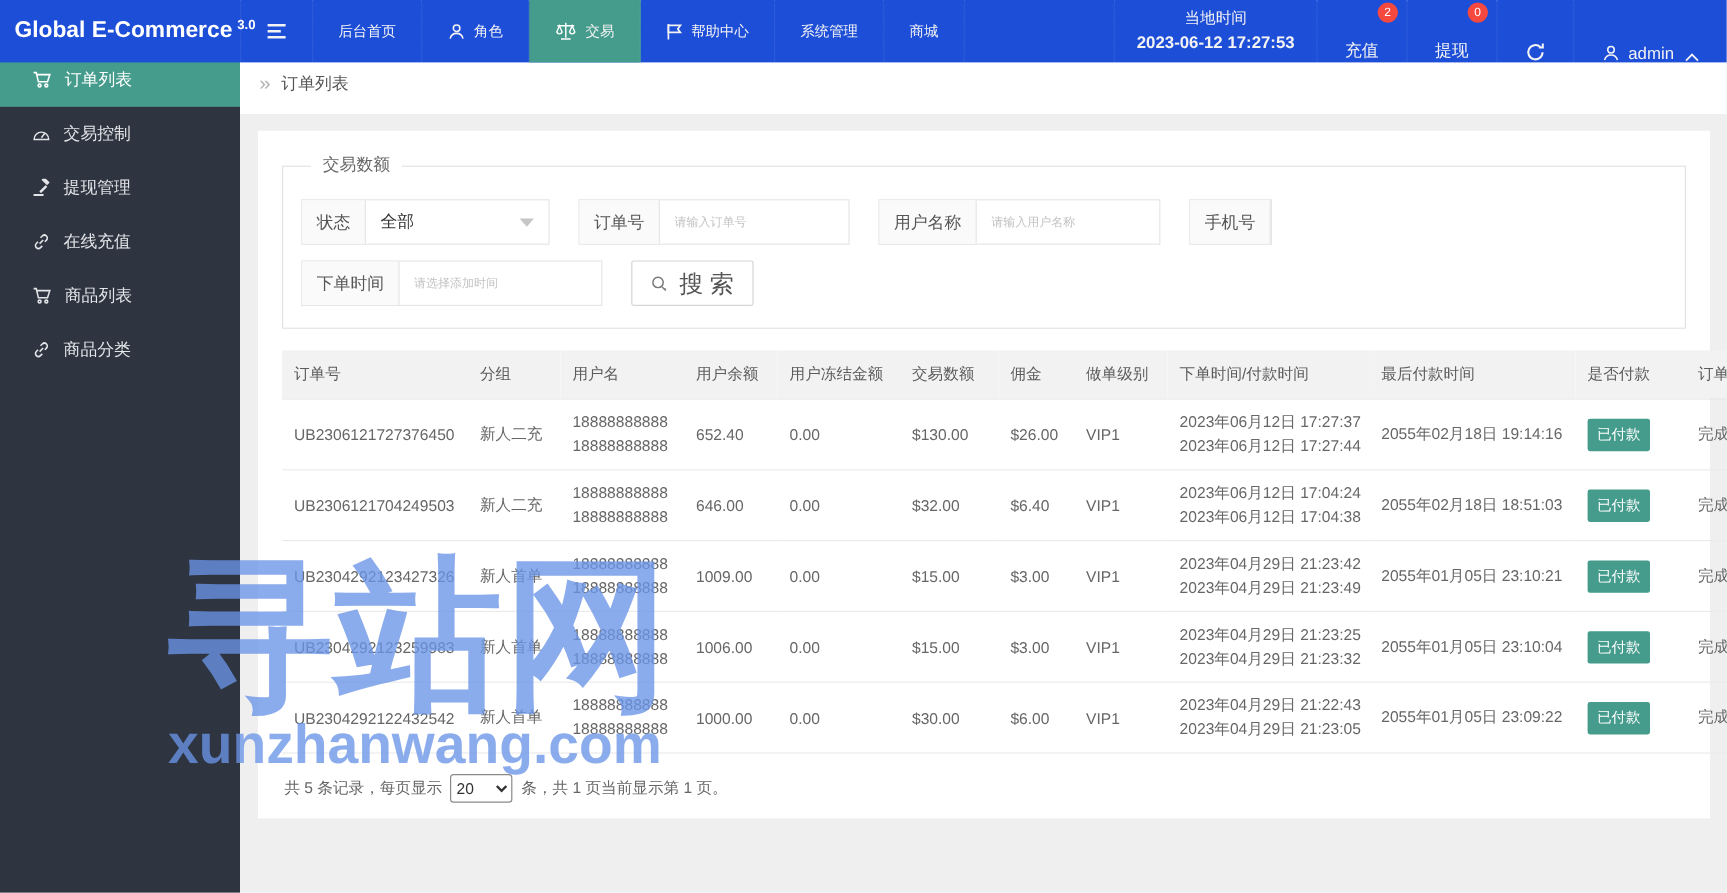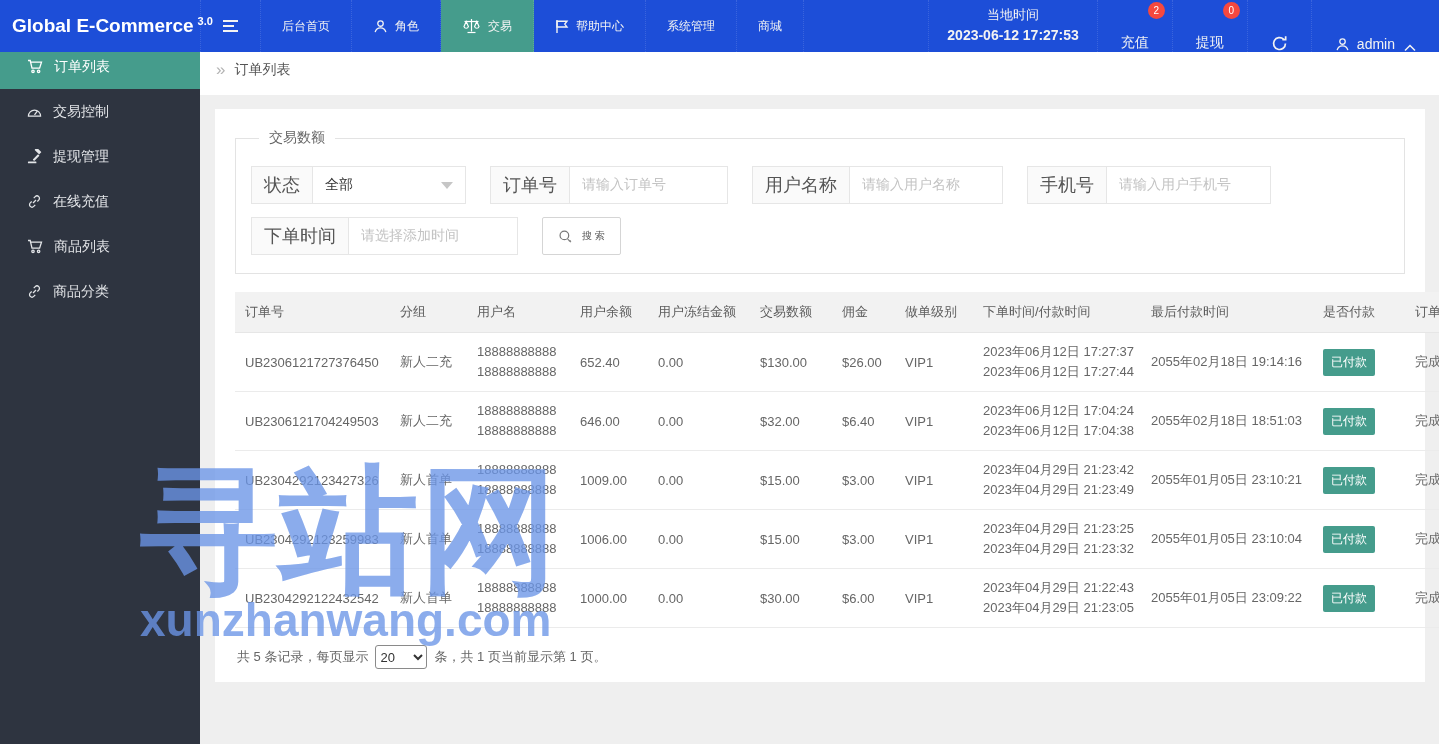--- a/index.html
+++ b/index.html
@@ -34,26 +34,26 @@
   .breadcrumb { height:51px; background:#fff; display:flex; align-items:center; gap:9px; padding-left:16px; }
   .breadcrumb .chev { color:#b3b3b3; font-size:17px; }
   .breadcrumb .btitle { color:#555; font-size:14px; }
   .content { padding:14px 14px 0 15px; }
   .card { background:#fff; height:573px; padding:5px 20px 20px; }
   
   fieldset.search { border:1px solid #e3e3e3; margin-top:15px; padding:6px 15px 18px; }
   fieldset.search legend { font-size:14px; color:#666; padding:0 10px; margin-left:8px; }
   .filter-row { display:flex; gap:24px; margin-top:13px; }
   .igroup { display:flex; height:38px; border:1px solid #e6e6e6; background:#fff; }
-  .ilabel { background:#fafafa; border-right:1px solid #e6e6e6; padding:0 12px; line-height:36px; font-size:18px; color:#555; white-space:nowrap; }
-  .igroup input { border:none; outline:none; padding:0 12px; font-size:14px; color:#3b82f6; font-family:Liberation Serif, serif; background:transparent; }
+  .ilabel { background:#fafafa; border-right:1px solid #e6e6e6; padding:0 12px; line-height:36px; font-size:14px; color:#555; white-space:nowrap; }
+  .igroup input { border:none; outline:none; padding:0 12px; font-size:10px; color:#3b82f6; font-family:Liberation Serif, serif; background:transparent; }
   .igroup input::placeholder { color:#c3c3c3; }
   .select-box { display:flex; align-items:center; justify-content:space-between; width:152px; padding:0 12px; font-size:14px; color:#333; cursor:pointer; }
   .caret-down { width:0; height:0; border-left:6px solid transparent; border-right:6px solid transparent; border-top:7px solid #c6c6c6; }
-  .search-btn { height:38px; border:1px solid #d5d5d5; background:#fff; border-radius:2px; padding:0 15px; font-size:10px; color:#555; display:flex; align-items:center; gap:9px; cursor:pointer; font-family:inherit; }
+  .search-btn { height:38px; border:1px solid #d5d5d5; background:#fff; border-radius:2px; padding:0 15px; font-size:20px; color:#555; display:flex; align-items:center; gap:9px; cursor:pointer; font-family:inherit; }
   
   .table-wrap { margin-top:18px; width:1240px; }
   table { border-collapse:collapse; width:100%; table-layout:fixed; font-size:13px; color:#666; }
   th { background:#f2f2f2; font-weight:normal; color:#5c5c5c; text-align:left; padding:11px 10px; border-bottom:1px solid #e6e6e6; white-space:nowrap; overflow:hidden; }
   td { padding:9px 10px; border-bottom:1px solid #ebebeb; vertical-align:middle; white-space:nowrap; overflow:hidden; }
   .two-line div { line-height:20px; }
   .badge-paid { display:inline-block; background:#459c8c; color:#fff; font-size:12px; padding:5px 8px; border-radius:2px; }
   
   .pagination { margin-top:17px; font-size:13px; color:#666; display:flex; align-items:center; gap:7px; padding-left:2px; }
   select.page-size { height:24px; width:52px; font-size:13px; color:#333; border:1px solid #8a8a8a; border-radius:3px; background:#fff; font-family:inherit; }
@@ -243,21 +243,20 @@
           <div class="igroup">
             <span class="ilabel">订单号</span>
             <input type="text" style="width: 157px;" placeholder="请输入订单号">
           </div>
           <div class="igroup">
             <span class="ilabel">用户名称</span>
             <input type="text" style="width: 152px;" placeholder="请输入用户名称">
           </div>
           <div class="igroup">
             <span class="ilabel">手机号</span>
-            <input type="text" style="width: 163px;" placeholder="请输入用户手机号">
           </div>
         </div>
         <div class="filter-row">
           <div class="igroup">
             <span class="ilabel">下单时间</span>
             <input type="text" style="width: 168px;" placeholder="请选择添加时间">
           </div>
           <button class="search-btn">
             <span class="icon">
               <svg width="15" height="15" viewBox="0 0 16 16" fill="none" stroke="#777" stroke-width="1.3">

